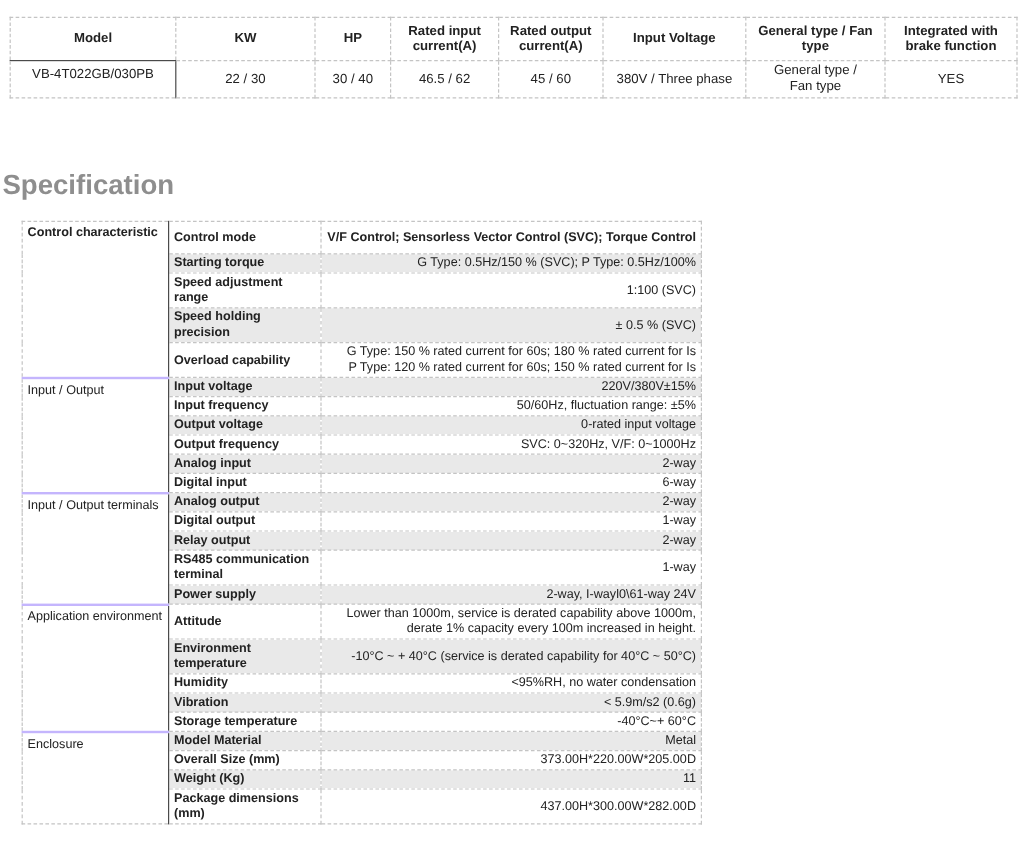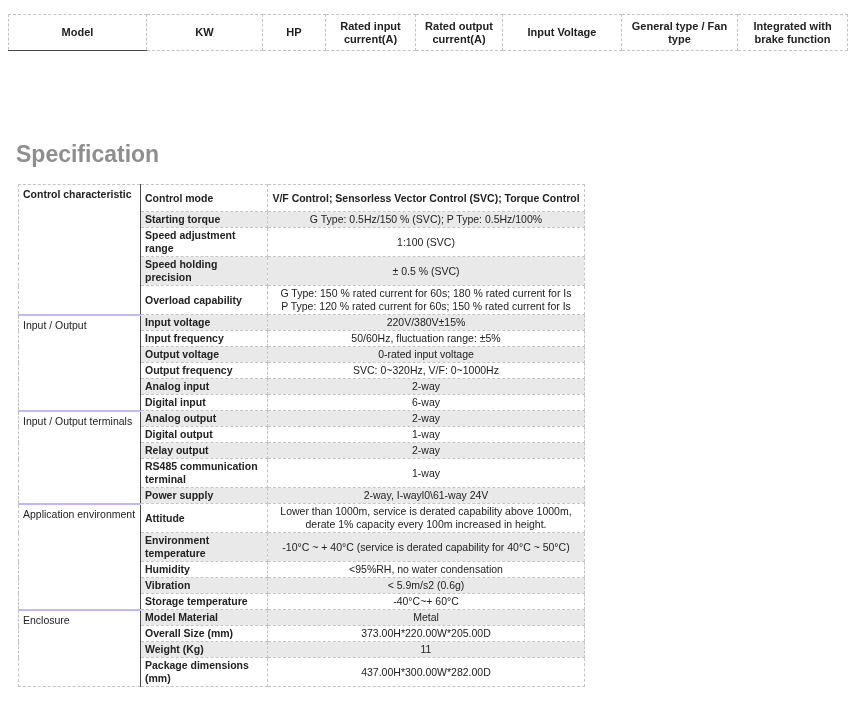--- a/index.html
+++ b/index.html
@@ -35,21 +35,21 @@
   .top-table td.model {
     border-right: 1px solid #4a4a4a;
     border-bottom: 1px solid #4a4a4a;
     vertical-align: top; padding-top: 5px;
   }
   .top-table tbody tr:last-child td.model { border-bottom: 1px dashed #c4c4c4; }
   .top-table tbody tr.shaded td:not(.model) { background: #e9e9e9; }
 
   
   .spec-heading {
-    position: absolute; left: 16px; top: 141px;
+    position: absolute; left: 2px; top: 141px;
     margin: 0;
     font-size: 23px; font-weight: bold;
     color: #8e8e8e;
     letter-spacing: 0px;
   }
 
   
   .spec-table {
     position: absolute; left: 18px; top: 184px;
     width: 566px;
@@ -62,21 +62,21 @@
     vertical-align: middle;
     overflow: hidden;
   }
   .spec-table td.sec {
     border-right: 1px solid #4a4a4a;
     vertical-align: top;
     padding-top: 3px;
   }
   .spec-table td.sec.solid-top { border-top: 2px solid #c4b5fd; }
   .spec-table td.lbl { text-align: left; font-weight: bold; }
-  .spec-table td.val { text-align: center; white-space: pre-line; }
+  .spec-table td.val { text-align: right; white-space: pre-line; }
   .spec-table tr.shaded td.lbl, .spec-table tr.shaded td.val { background: #e9e9e9; }
   .spec-table tr.bold td { font-weight: bold; }
   .spec-table tr.h1 { height: 13px; }
   .spec-table tr.h2 { height: 27px; }
 </style>
 </head>
 <body>
 
 <table class="top-table">
   <colgroup>
@@ -95,20 +95,31 @@
       <th>KW</th>
       <th>HP</th>
       <th>Rated input current(A)</th>
       <th>Rated output current(A)</th>
       <th>Input Voltage</th>
       <th>General type / Fan type</th>
       <th>Integrated with brake function</th>
     </tr>
   </thead>
   <tbody>
+    <tr class="r2">
+      <td class="model">VB-4T022GB/030PB</td>
+      <td>22 / 30</td>
+      <td>30 / 40</td>
+      <td>46.5 / 62</td>
+      <td>45 / 60</td>
+      <td>380V / Three phase</td>
+      <td>General type /
+Fan type</td>
+      <td>YES</td>
+    </tr>
   </tbody>
 </table>
 
 <h2 class="spec-heading">Specification</h2>
 
 <table class="spec-table">
   <colgroup>
     <col style="width:122px">
       <col style="width:127px">
       <col style="width:317px">

